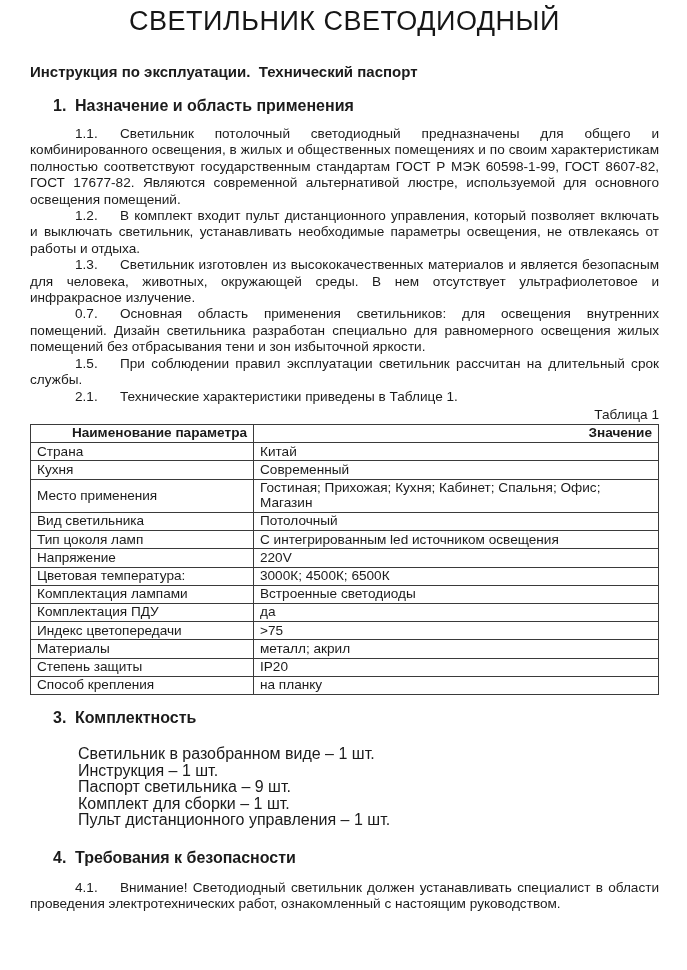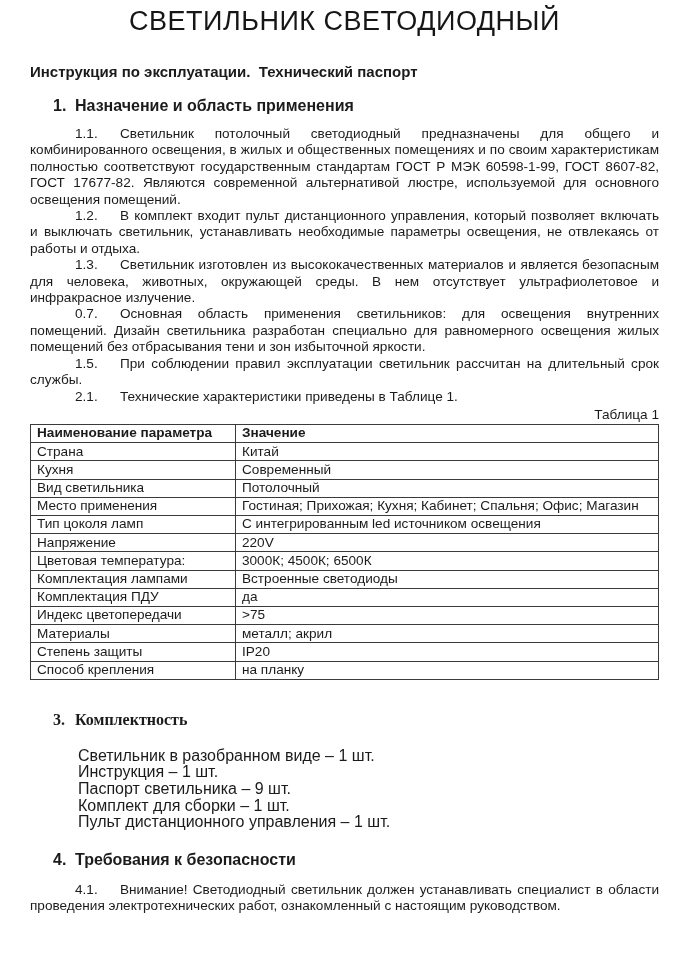--- a/index.html
+++ b/index.html
@@ -33,21 +33,21 @@
     font-size: 16px;
     font-weight: 700;
     margin-left: 23px;
   }
   .sec-heading .h-num {
     display: inline-block;
     width: 22px;
   }
   .h1-head { margin-top: 17px; margin-bottom: 11px; }
   .h2-head { margin-top: 15px; margin-bottom: 15px; }
-  .h3-head { margin-top: 31px; margin-bottom: 19px; font-family: Liberation Serif, serif; }
+  .h3-head { margin-top: 14px; margin-bottom: 19px; }
   .h4-head { margin-top: 20px; margin-bottom: 13px; }
   .body-para {
     font-size: 13.6px;
     line-height: 16.4px;
     text-align: justify;
     text-indent: 45px;
   }
   .body-para .p-num {
     display: inline-block;
     width: 45px;
@@ -67,23 +67,23 @@
     font-size: 13.6px;
   }
   table.params th, table.params td {
     border: 1px solid #3a3a3a;
     padding: 0.5px 6px 1.5px 6px;
     line-height: 15.2px;
     vertical-align: middle;
   }
   table.params th {
     font-weight: 700;
-    text-align: left;
+    text-align: right;
   }
-  table.params td.col-name { width: 205px; }
+  table.params td.col-name { width: 223px; }
   .kit-list {
     margin-left: 48px;
     font-size: 16px;
     line-height: 16.6px;
     list-style: none;
   }
 </style>
 </head>
 <body>
 
@@ -118,26 +118,26 @@
     <tbody>
       <tr>
           <td class="col-name">Страна</td>
           <td>Китай</td>
         </tr>
       <tr>
           <td class="col-name">Кухня</td>
           <td>Современный</td>
         </tr>
       <tr>
+          <td class="col-name">Место применения</td>
+          <td>Гостиная; Прихожая; Кухня; Кабинет; Спальня; Офис; Магазин</td>
+        </tr>
+      <tr>
           <td class="col-name">Вид светильника</td>
           <td>Потолочный</td>
-        </tr>
-      <tr>
-          <td class="col-name">Место применения</td>
-          <td>Гостиная; Прихожая; Кухня; Кабинет; Спальня; Офис; Магазин</td>
         </tr>
       <tr>
           <td class="col-name">Тип цоколя ламп</td>
           <td>С интегрированным led источником освещения</td>
         </tr>
       <tr>
           <td class="col-name">Напряжение</td>
           <td>220V</td>
         </tr>
       <tr>

